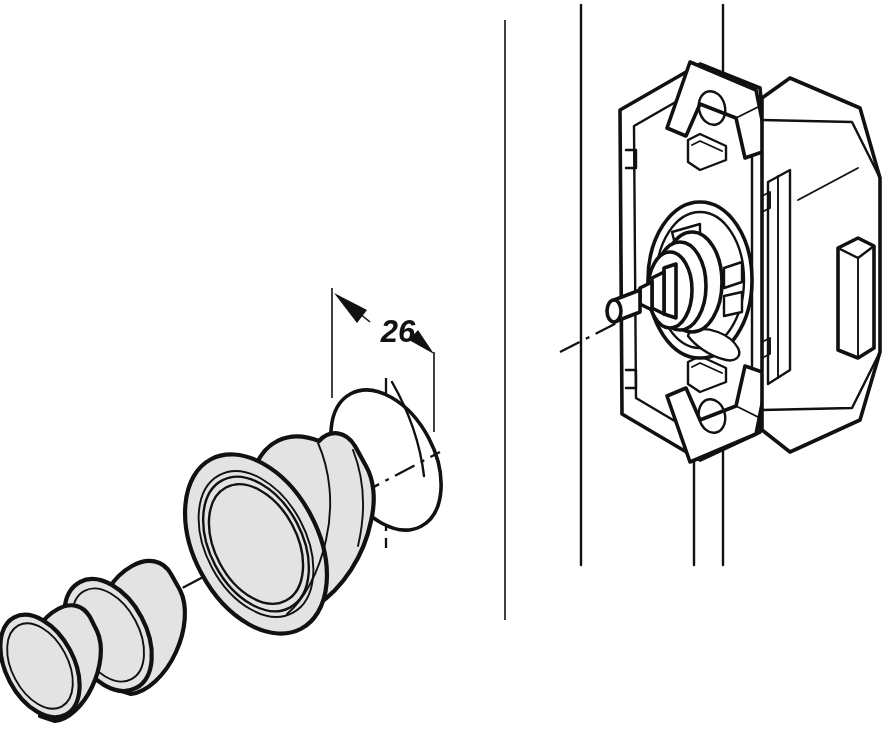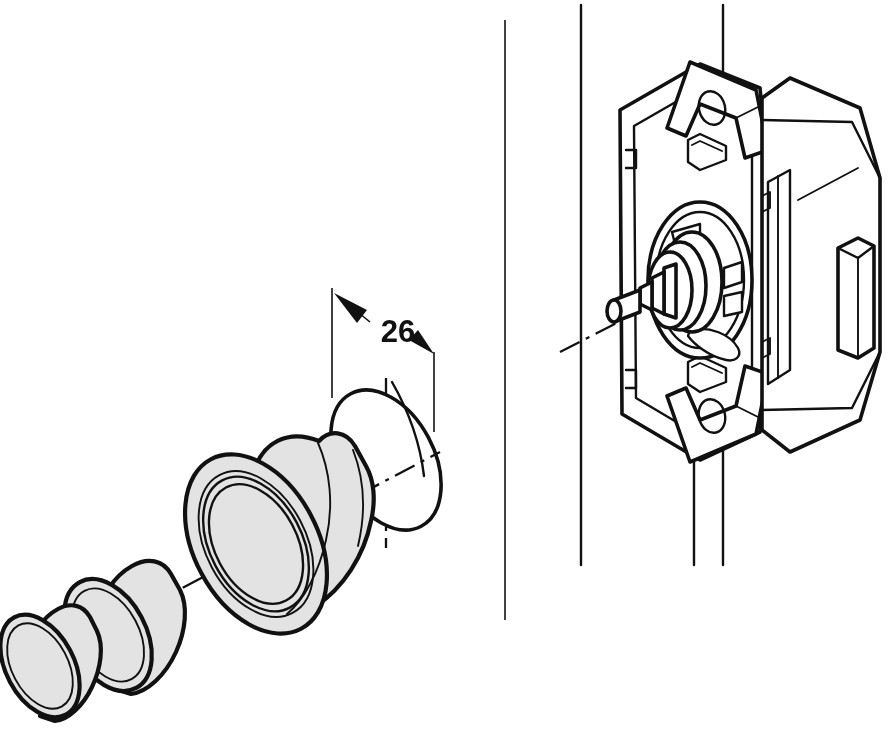--- a/index.html
+++ b/index.html
@@ -10,20 +10,21 @@
   }
   body {
     font-family: "Liberation Sans", sans-serif;
   }
   #sheet {
     position: relative;
     width: 892px;
     height: 730px;
     background: #ffffff;
     overflow: hidden;
+    font-style: italic;
   }
   #sheet svg {
     display: block;
     width: 892px;
     height: 730px;
   }
   .dim-text {
     font-family: "Liberation Sans", sans-serif;
     font-weight: bold;
     font-size: 31px;

